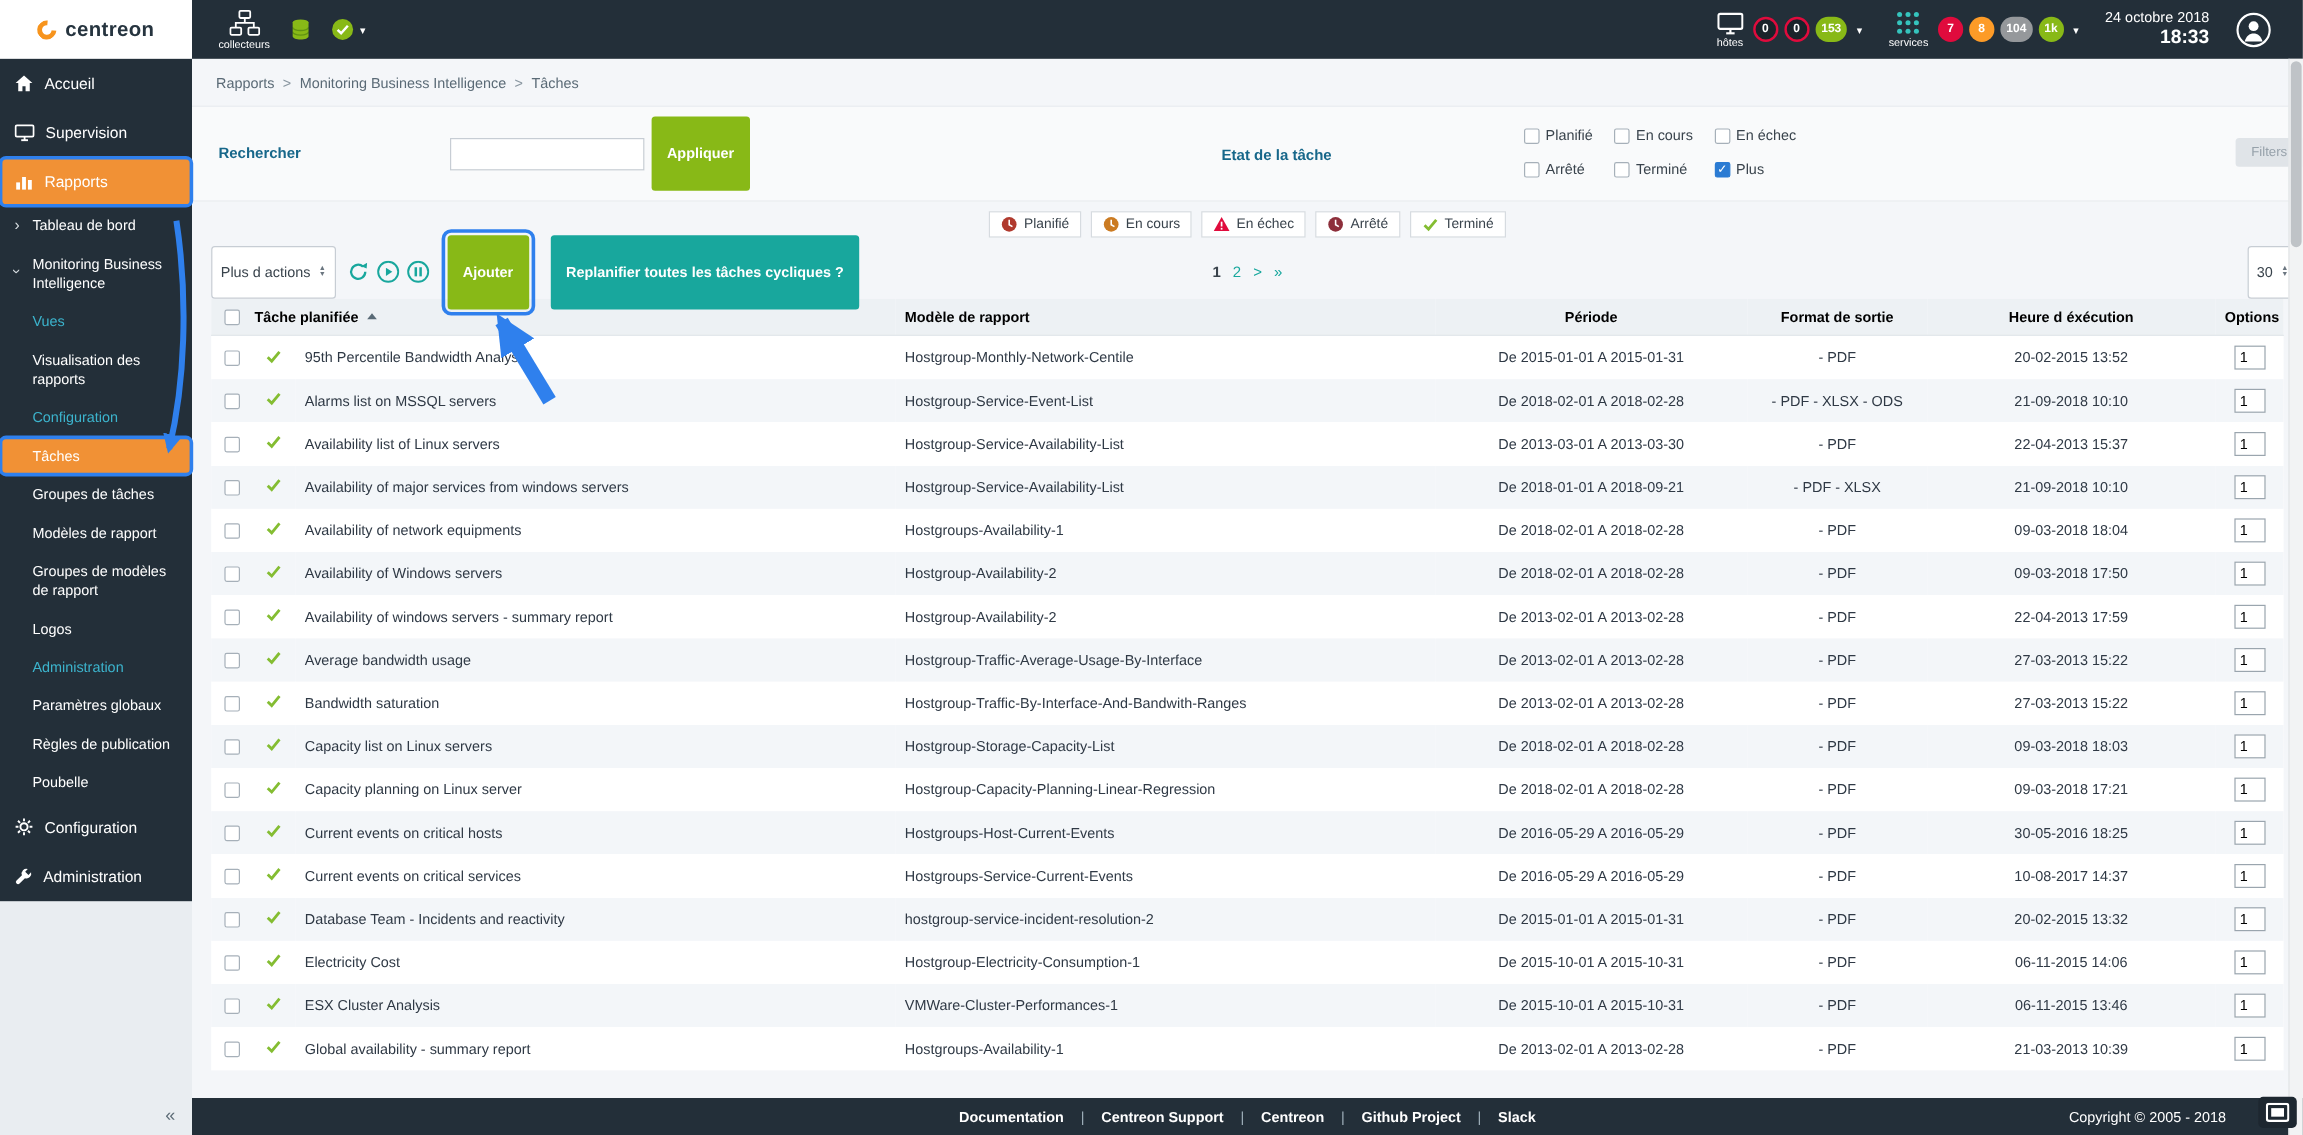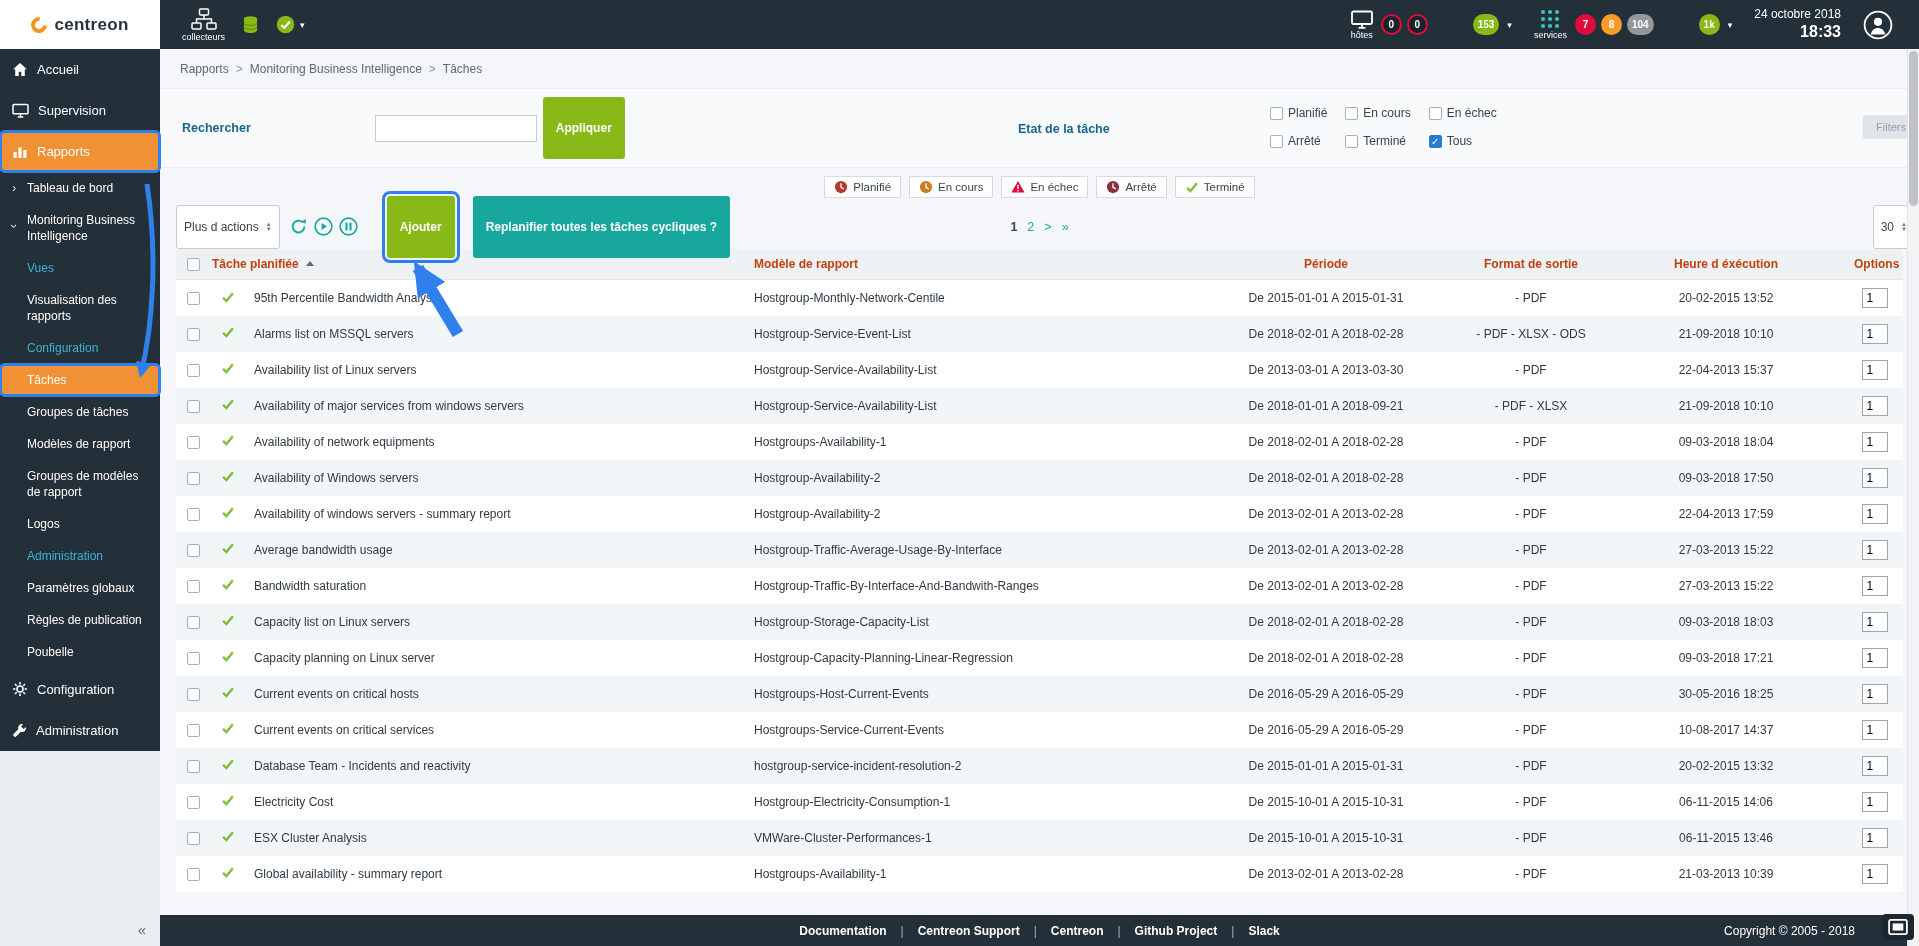--- a/index.html
+++ b/index.html
@@ -23,21 +23,21 @@
   .counter-group { display:flex; align-items:center; gap:8px; }
   .cg-block { display:flex; flex-direction:column; align-items:center; cursor:pointer; }
   .cg-label { font-size:9px; color:#fff; margin-top:1px; }
   .badges { display:flex; align-items:center; gap:5px; }
   .badge { min-width:21px; height:21px; border-radius:11px; display:inline-flex; align-items:center;
            justify-content:center; font-size:10px; font-weight:bold; color:#fff; padding:0 5px; cursor:pointer; }
   .badge.ring-red { border:2px solid var(--red,#e00b3d); background:rgba(0,0,0,.25); }
   .badge.red    { background:var(--red,#e00b3d); }
   .badge.orange { background:var(--warn-orange,#fd9b27); }
   .badge.gray   { background:var(--gray-badge,#95989b); }
-  .badge.green  { background:var(--green,#88b917);margin-left:40px; }
+  .badge.green  { background:var(--green,#88b917); }
   .chev { color:#fff; font-size:9px; }
   .date-block { text-align:right; color:#fff; font-size:12px; line-height:1.25; }
   .date-block .time { font-size:16px; font-weight:bold; }
   .avatar { width:30px; height:30px; cursor:pointer; }
 
   
   .sidebar { position:absolute; top:49px; left:0; width:160px; height:897px;
              background:var(--navy,#232f39); z-index:20; display:flex; flex-direction:column; }
   .sb-item { display:flex; align-items:center; gap:9px; color:#fff; cursor:pointer; position:relative; }
   .sb-item.top { padding:13px 10px 13px 12px; font-size:13px; }
@@ -82,30 +82,30 @@
   .legend-item { display:flex; align-items:center; gap:5px; background:#fff; border:1px solid #d6dbe0;
                  padding:3px 9px; font-size:11.5px; color:#39434c; }
 
   .toolbar { position:relative; height:44px; display:flex; align-items:center; padding:0 16px; }
   .select { display:inline-flex; align-items:center; gap:7px; background:#fff; border:1px solid #c7cdd4;
             border-radius:3px; padding:14px 7px; font-size:12px; color:#39434c; cursor:pointer; }
   .updown { display:inline-flex; flex-direction:column; line-height:5px; }
   .updown i { font-style:normal; font-size:6px; color:#6b7680; }
   .tool-icons { display:flex; align-items:center; gap:5px; margin-left:9px; }
   .tool-ic { width:20px; height:20px; cursor:pointer; }
-  .add-btn { margin-left:28px; }
+  .add-btn { margin-left:14px; }
   .annotated-box { outline:3px solid var(--annotation-blue,#2f80ed); outline-offset:2px; }
   .replan-btn { margin-left:18px; }
   .pagination { position:absolute; left:50%; transform:translateX(-50%); display:flex; gap:10px; font-size:12.5px; }
   .page { color:var(--teal,#18a79d); cursor:pointer; }
   .page.current { color:#39434c; font-weight:bold; cursor:default; }
   .page-size { position:absolute; right:4px; }
 
   table.grid { border-collapse:collapse; margin:0 16px; width:1727px; background:#fff; table-layout:fixed; }
-  .grid thead th { background:#edf1f4; font-size:12px; font-weight:bold; color:#c2410c; text-align:left;
+  .grid thead th { background:#edf1f4; font-size:12px; font-weight:bold; color:#000000; text-align:left;
                    padding:8px 8px; border-bottom:1px solid #e3e8ec; cursor:pointer; }
   .grid th.c-task { padding-left:2px; }
   .grid td { font-size:12px; color:#2f3945; padding:0 8px; height:36px; overflow:hidden; white-space:nowrap; }
   .grid tbody tr:nth-child(even) { background:#f3f6f9; }
   .ctr { text-align:center !important; }
   .rgt { text-align:right !important; }
   .c-cb, .c-st { text-align:center !important; }
   .sort-caret { display:inline-block; margin-left:7px; width:0; height:0; border-left:4px solid transparent;
                 border-right:4px solid transparent; border-bottom:5px solid #596a76; vertical-align:2px; }
   .row-check { display:inline-block; }
@@ -350,21 +350,21 @@
         <label class="cb">
           <span class="box"></span>
           <span>Arrêté</span>
         </label>
         <label class="cb">
           <span class="box"></span>
           <span>Terminé</span>
         </label>
         <label class="cb">
           <span class="box checked">✓</span>
-          <span>Tous</span>
+          <span>Plus</span>
         </label>
       </div>
     <button class="filters-btn">Filters</button>
   </section>
 
   <div class="legend-row">
       <div class="legend-item">
         <span class="ic">
           <svg viewBox="0 0 16 16" width="14" height="14">
             <circle cx="8" cy="8" r="7" fill="#b03a2e"></circle>

